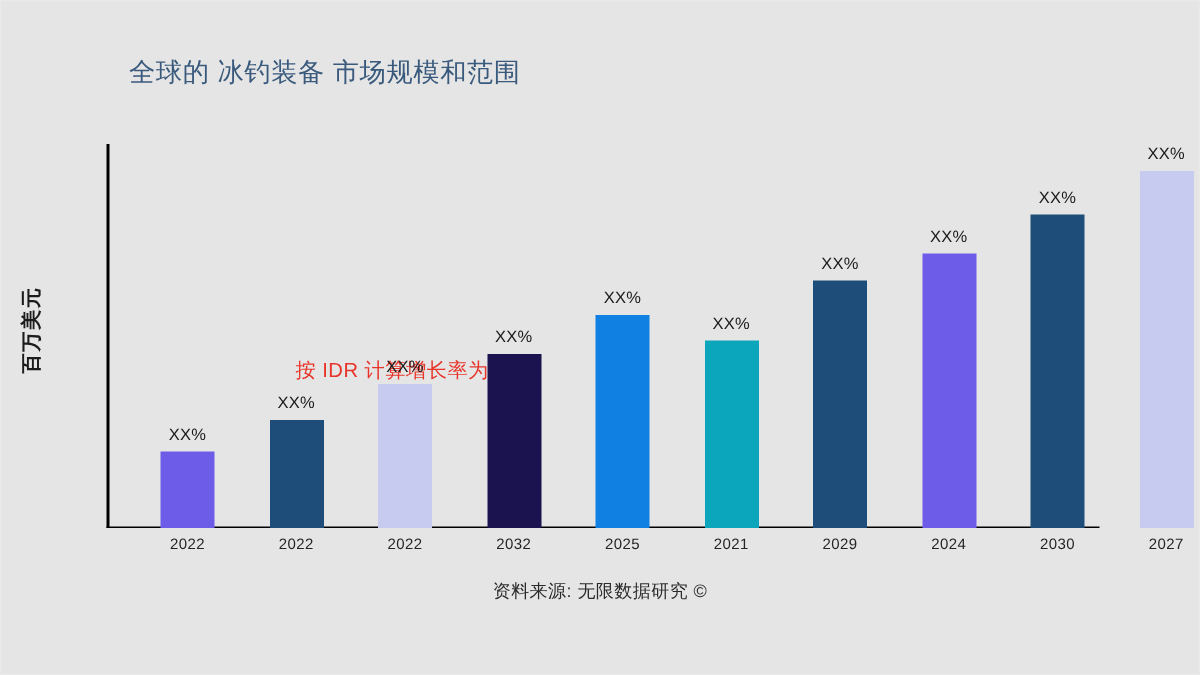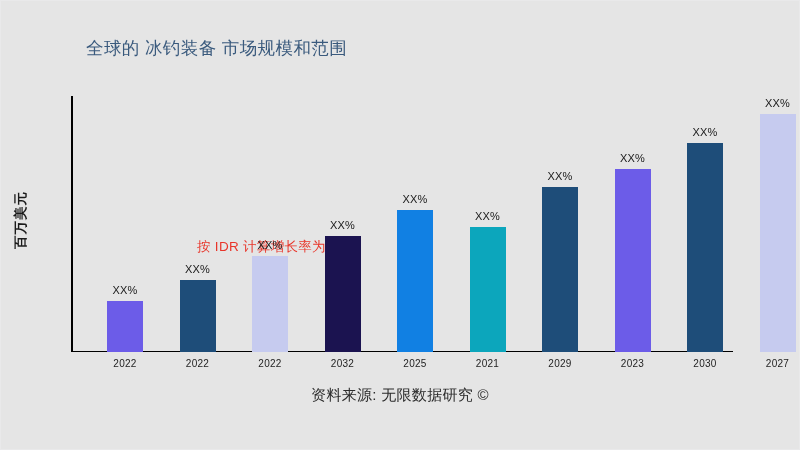--- a/index.html
+++ b/index.html
@@ -127,21 +127,21 @@
     letter-spacing: 0.3px;
   }
 
   
   #source-note {
     position: absolute;
     left: 0;
     top: 386px;
     width: 800px;
     text-align: center;
-    font-size: 15px;
+    font-size: 12px;
     color: #2b2b2b;
     letter-spacing: 0.3px;
   }
 </style>
 </head>
 <body>
 
 <div id="page">
 
   <div id="frame-border"></div>
@@ -186,21 +186,21 @@
           <div class="tick-label">2021</div>
         </div>
         <div class="bar-group" style="left: 471px; width: 36px; height: 256px;">
           <div class="bar" style="height: 165px; background: rgb(30, 77, 121);"></div>
           <div class="bar-label" style="bottom: 170px;">XX%</div>
           <div class="tick-label">2029</div>
         </div>
         <div class="bar-group" style="left: 543.5px; width: 36px; height: 256px;">
           <div class="bar" style="height: 183px; background: rgb(108, 92, 232);"></div>
           <div class="bar-label" style="bottom: 188px;">XX%</div>
-          <div class="tick-label">2023</div>
+          <div class="tick-label">2024</div>
         </div>
         <div class="bar-group" style="left: 616px; width: 36px; height: 256px;">
           <div class="bar" style="height: 209px; background: rgb(30, 77, 121);"></div>
           <div class="bar-label" style="bottom: 214px;">XX%</div>
           <div class="tick-label">2030</div>
         </div>
         <div class="bar-group" style="left: 688.5px; width: 36px; height: 256px;">
           <div class="bar" style="height: 238px; background: rgb(198, 203, 239);"></div>
           <div class="bar-label" style="bottom: 243px;">XX%</div>
           <div class="tick-label">2027</div>

